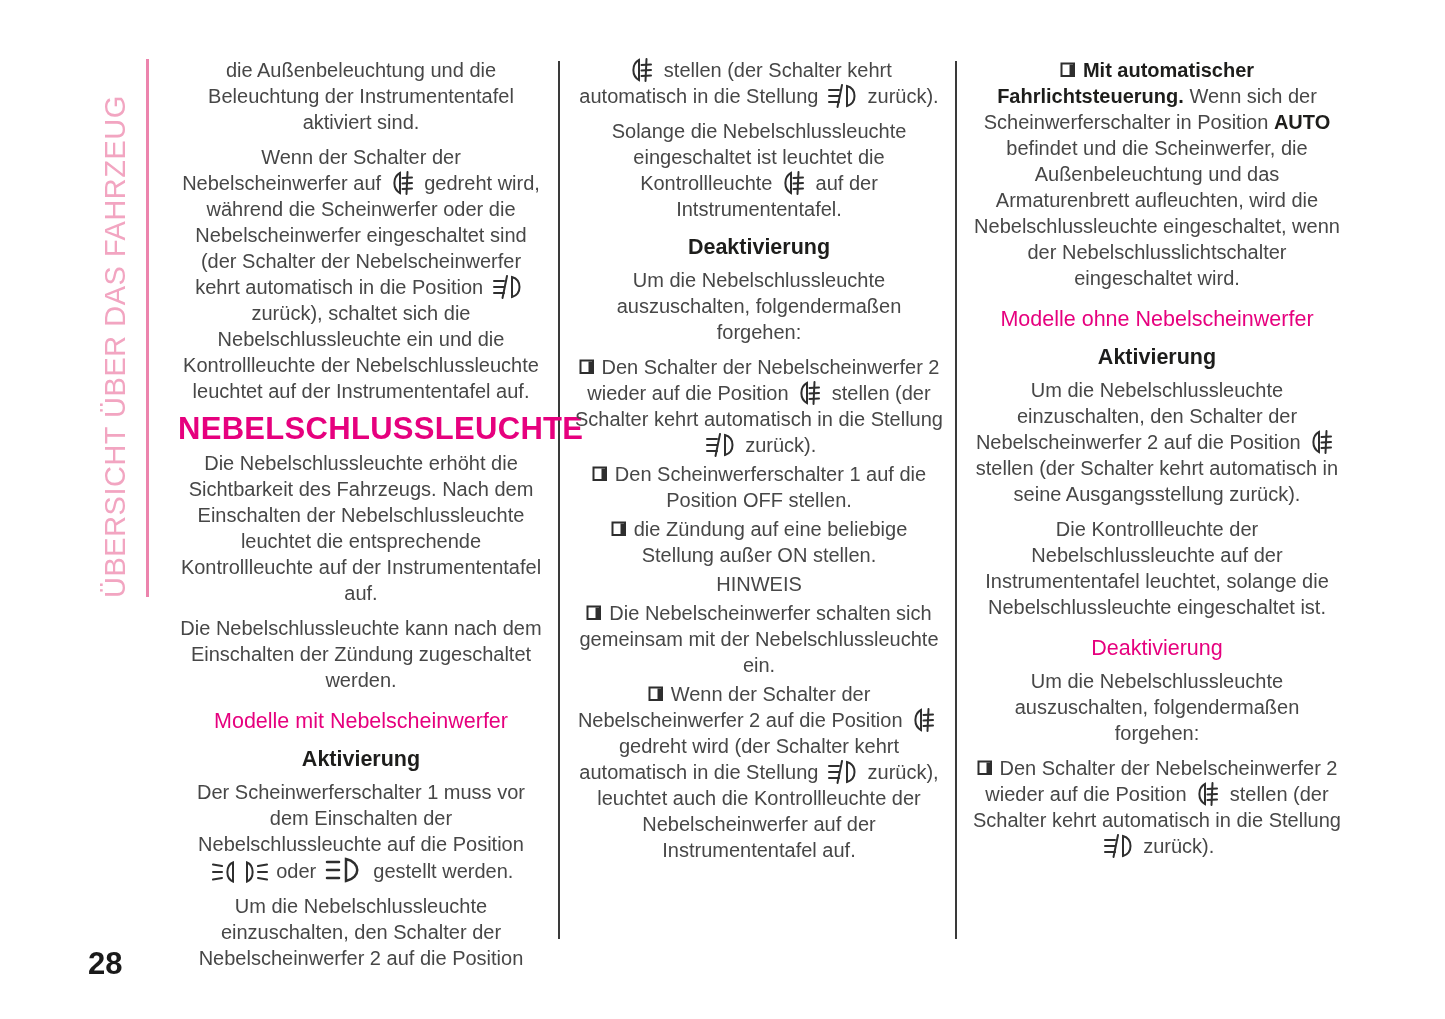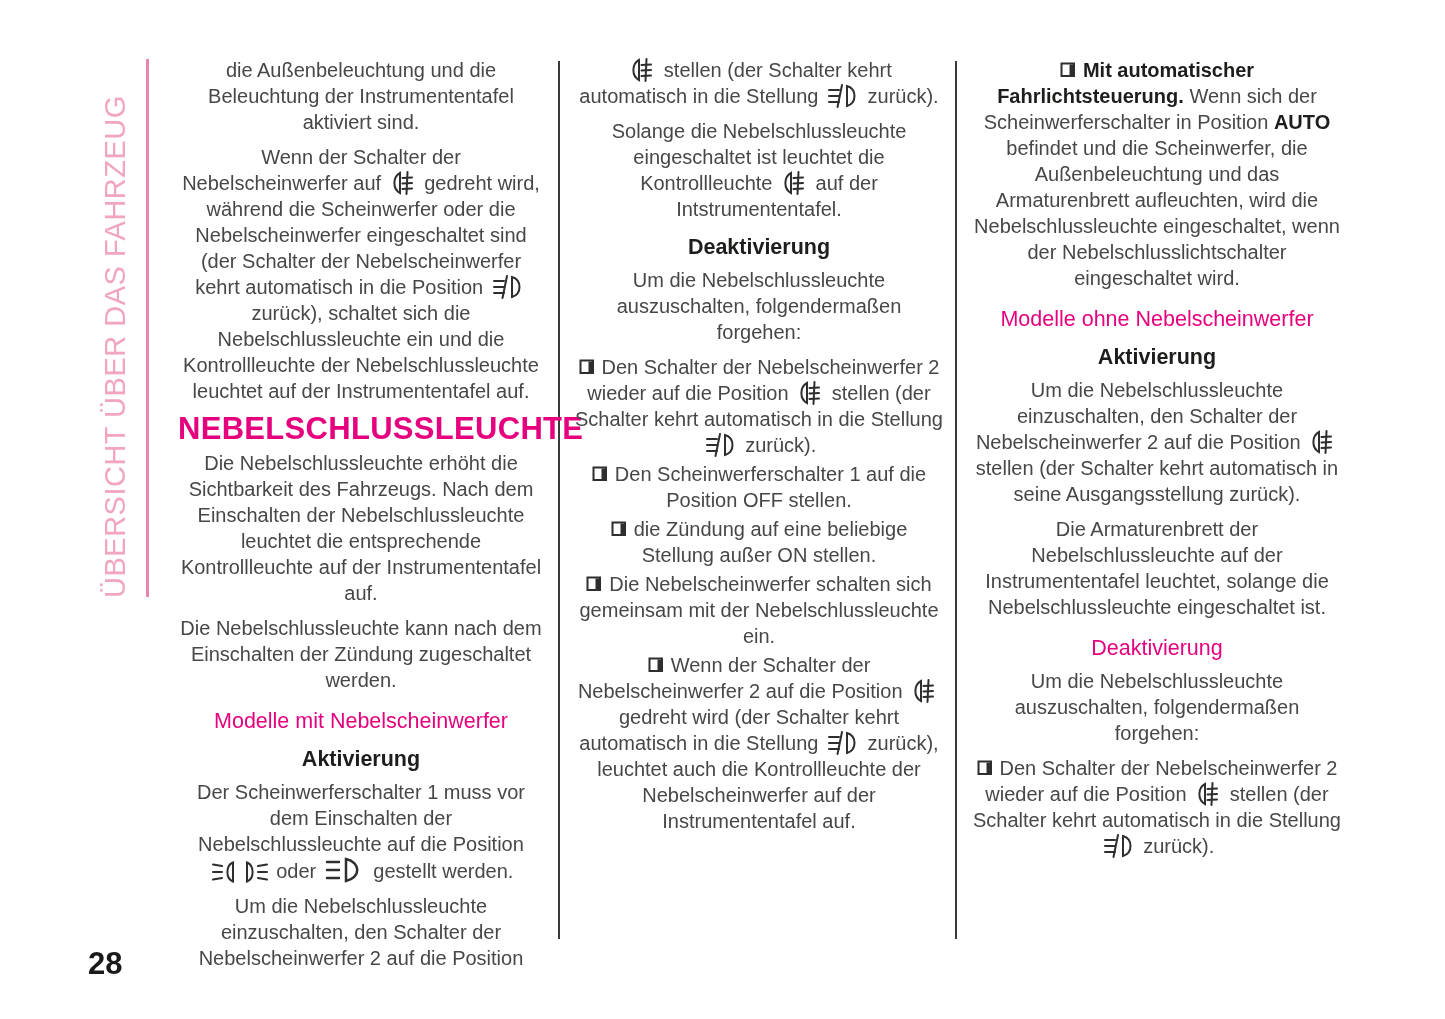--- a/index.html
+++ b/index.html
@@ -121,20 +121,21 @@
     <path d="M20 2 C30 5 30 19 20 22 L20 2 Z"></path>
   </svg></span><span> zurück).</span></p>
       <p class="blk p bullet"><span class="icn bullet-icon"><svg width="16" height="16" viewBox="0 0 16 16" fill="none" stroke-width="2">
     <rect x="1.5" y="1.5" width="12.5" height="12.5"></rect>
     <rect class="fill" x="9.5" y="2.5" width="4.5" height="10.5"></rect>
   </svg></span><span>Den Scheinwerferschalter 1 auf die Position OFF stellen.</span></p>
       <p class="blk p bullet"><span class="icn bullet-icon"><svg width="16" height="16" viewBox="0 0 16 16" fill="none" stroke-width="2">
     <rect x="1.5" y="1.5" width="12.5" height="12.5"></rect>
     <rect class="fill" x="9.5" y="2.5" width="4.5" height="10.5"></rect>
   </svg></span><span>die Zündung auf eine beliebige Stellung außer ON stellen.</span></p>
+      <div class="blk label"><span>HINWEIS</span></div>
       <p class="blk p bullet"><span class="icn bullet-icon"><svg width="16" height="16" viewBox="0 0 16 16" fill="none" stroke-width="2">
     <rect x="1.5" y="1.5" width="12.5" height="12.5"></rect>
     <rect class="fill" x="9.5" y="2.5" width="4.5" height="10.5"></rect>
   </svg></span><span>Die Nebelscheinwerfer schalten sich gemeinsam mit der Nebelschlussleuchte ein.</span></p>
       <p class="blk p bullet"><span class="icn bullet-icon"><svg width="16" height="16" viewBox="0 0 16 16" fill="none" stroke-width="2">
     <rect x="1.5" y="1.5" width="12.5" height="12.5"></rect>
     <rect class="fill" x="9.5" y="2.5" width="4.5" height="10.5"></rect>
   </svg></span><span>Wenn der Schalter der Nebelscheinwerfer 2 auf die Position </span><span class="icn rear-fog-icon"><svg width="26" height="24" viewBox="0 0 26 24" fill="none" stroke-width="2" stroke-linecap="round">
     <path d="M10 2 C2.5 6 2.5 18 10 22 L10 2 Z"></path>
     <line x1="17.5" y1="1" x2="16.5" y2="23"></line>
@@ -156,21 +157,21 @@
   </svg></span><span class="b">Mit automatischer Fahrlichtsteuerung.</span><span> Wenn sich der Scheinwerferschalter in Position </span><span class="b">AUTO</span><span> befindet und die Scheinwerfer, die Außenbeleuchtung und das Armaturenbrett aufleuchten, wird die Nebelschlussleuchte eingeschaltet, wenn der Nebelschlusslichtschalter eingeschaltet wird.</span></p>
       <div class="blk h2-pink"><span>Modelle ohne Nebelscheinwerfer</span></div>
       <div class="blk h2-bold"><span>Aktivierung</span></div>
       <p class="blk p"><span>Um die Nebelschlussleuchte einzuschalten, den Schalter der Nebelscheinwerfer 2 auf die Position </span><span class="icn rear-fog-icon"><svg width="26" height="24" viewBox="0 0 26 24" fill="none" stroke-width="2" stroke-linecap="round">
     <path d="M10 2 C2.5 6 2.5 18 10 22 L10 2 Z"></path>
     <line x1="17.5" y1="1" x2="16.5" y2="23"></line>
     <line x1="12.5" y1="7" x2="22" y2="6.5"></line>
     <line x1="12.5" y1="12.5" x2="22" y2="12"></line>
     <line x1="12.5" y1="18" x2="22" y2="17.5"></line>
   </svg></span><span> stellen (der Schalter kehrt automatisch in seine Ausgangsstellung zurück).</span></p>
-      <p class="blk p"><span>Die Armaturenbrett der Nebelschlussleuchte auf der Instrumententafel leuchtet, solange die Nebelschlussleuchte eingeschaltet ist.</span></p>
+      <p class="blk p"><span>Die Kontrollleuchte der Nebelschlussleuchte auf der Instrumententafel leuchtet, solange die Nebelschlussleuchte eingeschaltet ist.</span></p>
       <div class="blk h2-pink"><span>Deaktivierung</span></div>
       <p class="blk p"><span>Um die Nebelschlussleuchte auszuschalten, folgendermaßen forgehen:</span></p>
       <p class="blk p bullet"><span class="icn bullet-icon"><svg width="16" height="16" viewBox="0 0 16 16" fill="none" stroke-width="2">
     <rect x="1.5" y="1.5" width="12.5" height="12.5"></rect>
     <rect class="fill" x="9.5" y="2.5" width="4.5" height="10.5"></rect>
   </svg></span><span>Den Schalter der Nebelscheinwerfer 2 wieder auf die Position </span><span class="icn rear-fog-icon"><svg width="26" height="24" viewBox="0 0 26 24" fill="none" stroke-width="2" stroke-linecap="round">
     <path d="M10 2 C2.5 6 2.5 18 10 22 L10 2 Z"></path>
     <line x1="17.5" y1="1" x2="16.5" y2="23"></line>
     <line x1="12.5" y1="7" x2="22" y2="6.5"></line>
     <line x1="12.5" y1="12.5" x2="22" y2="12"></line>

